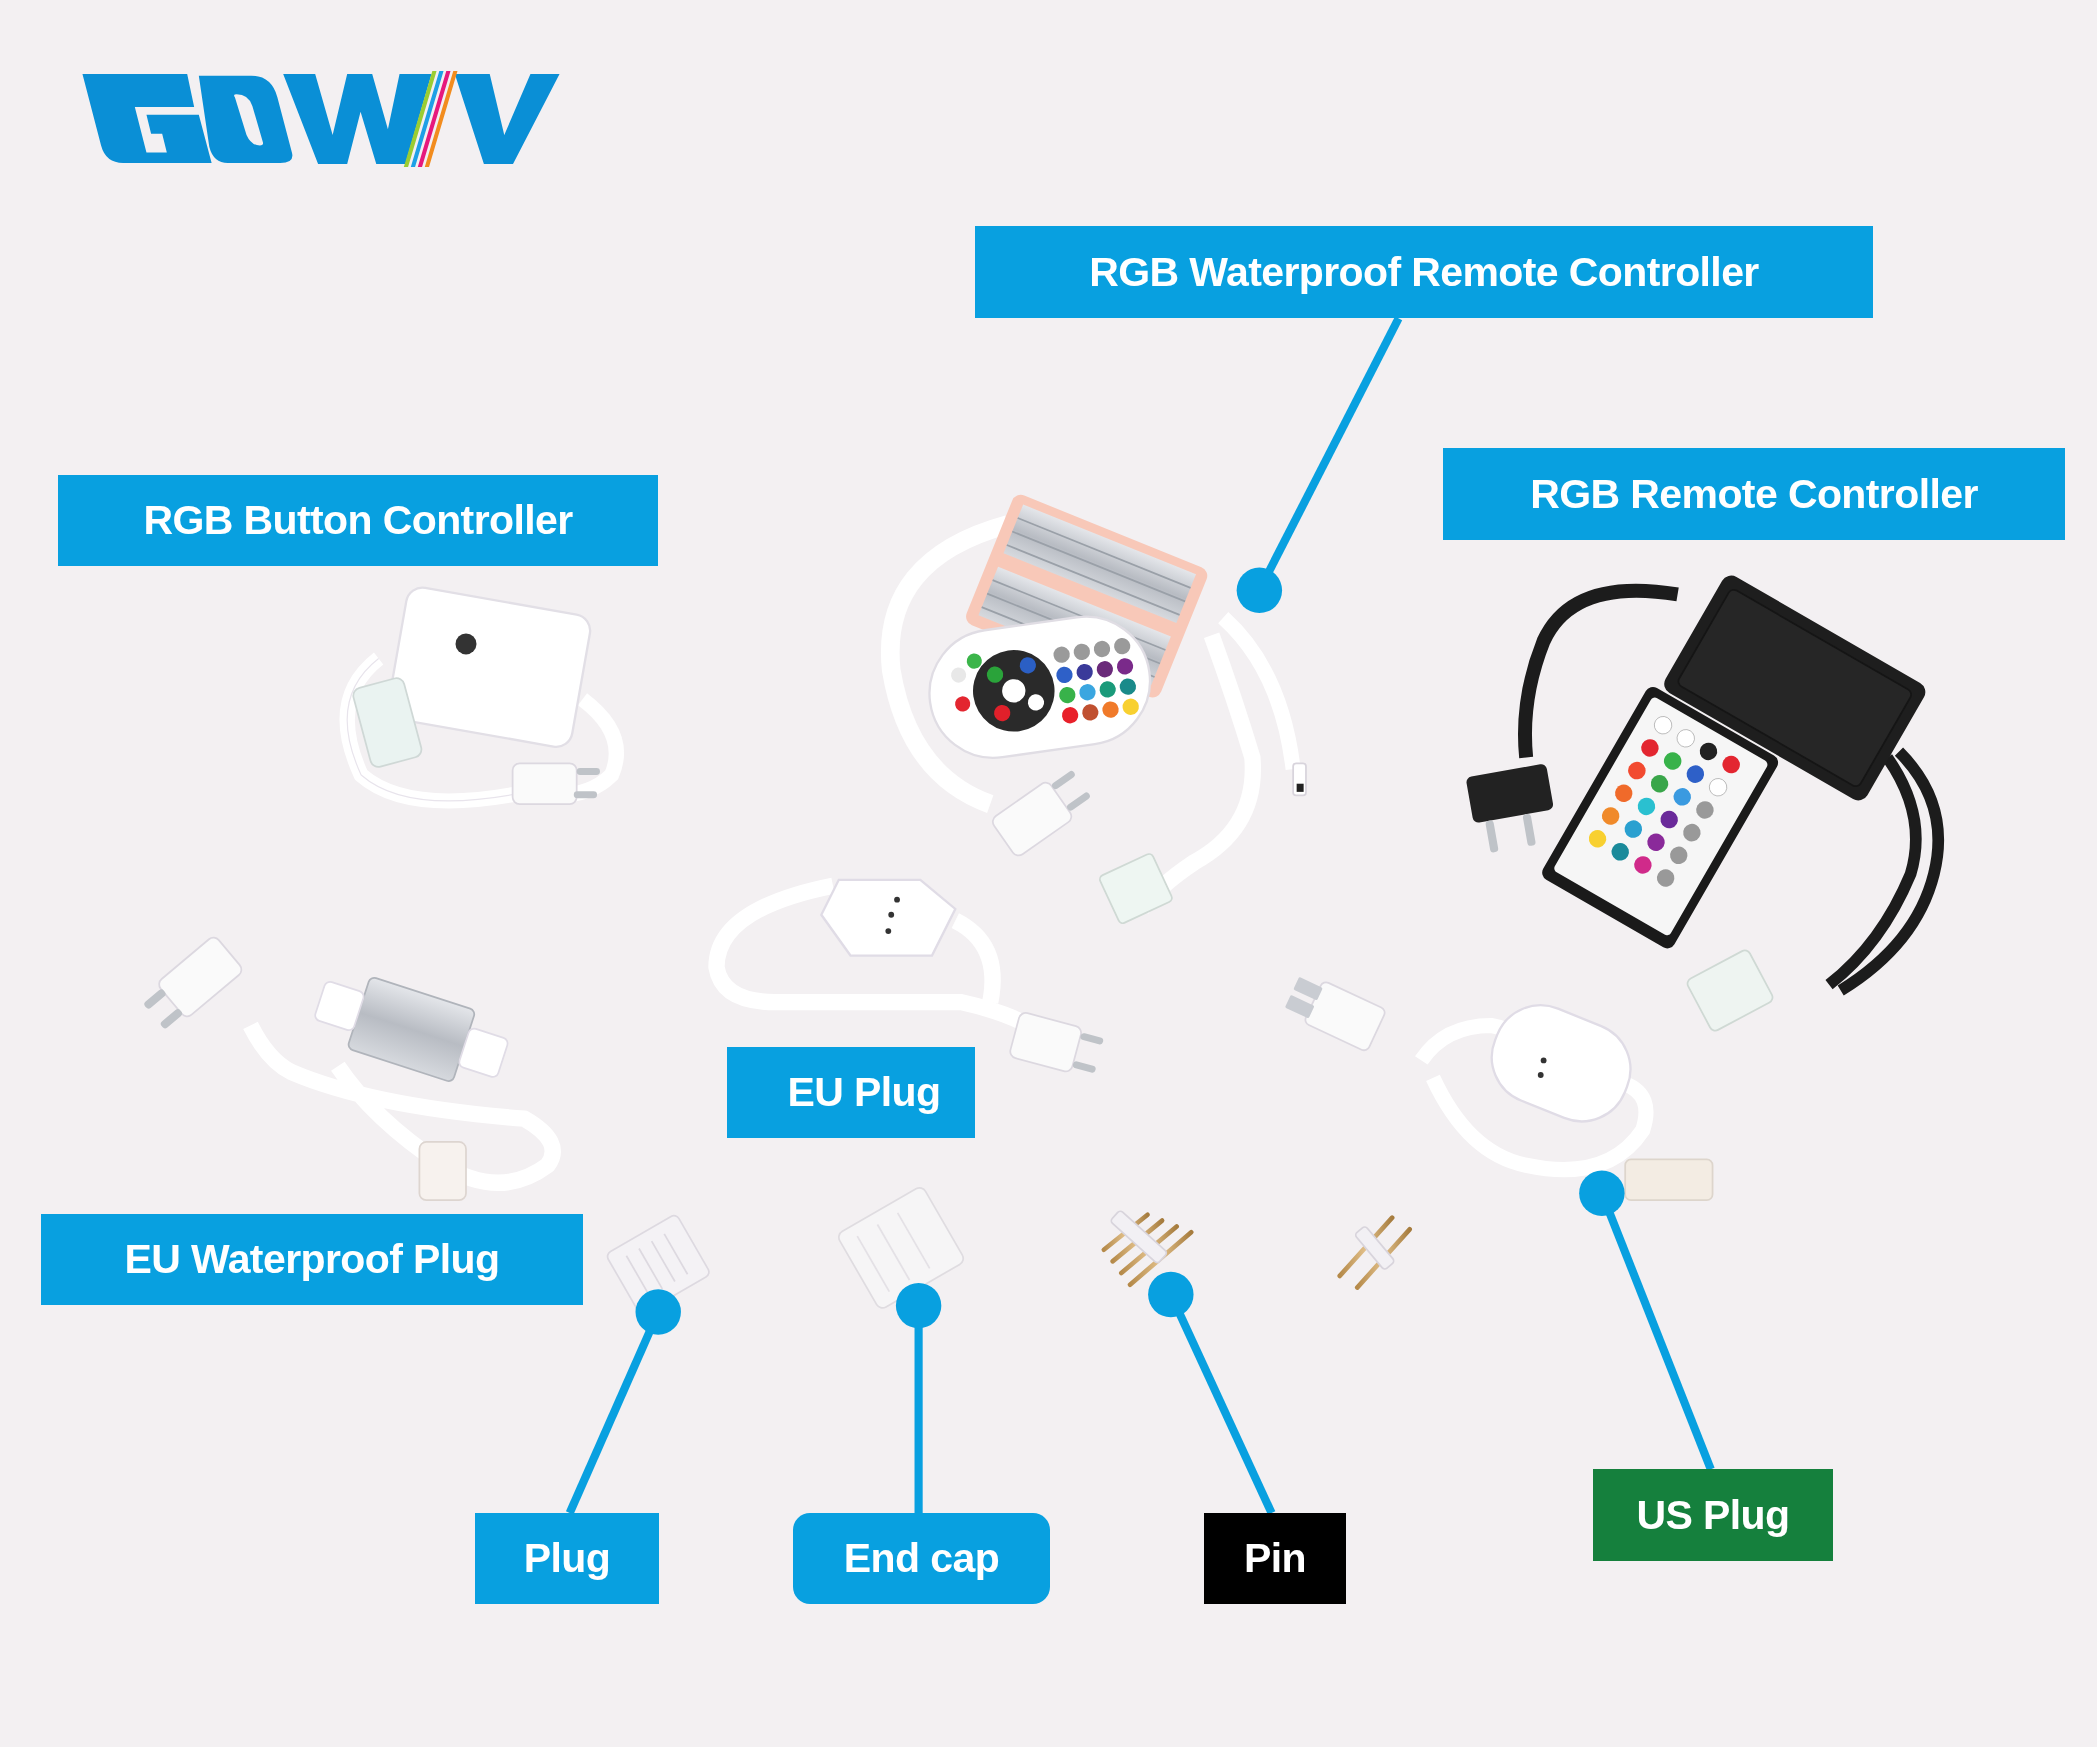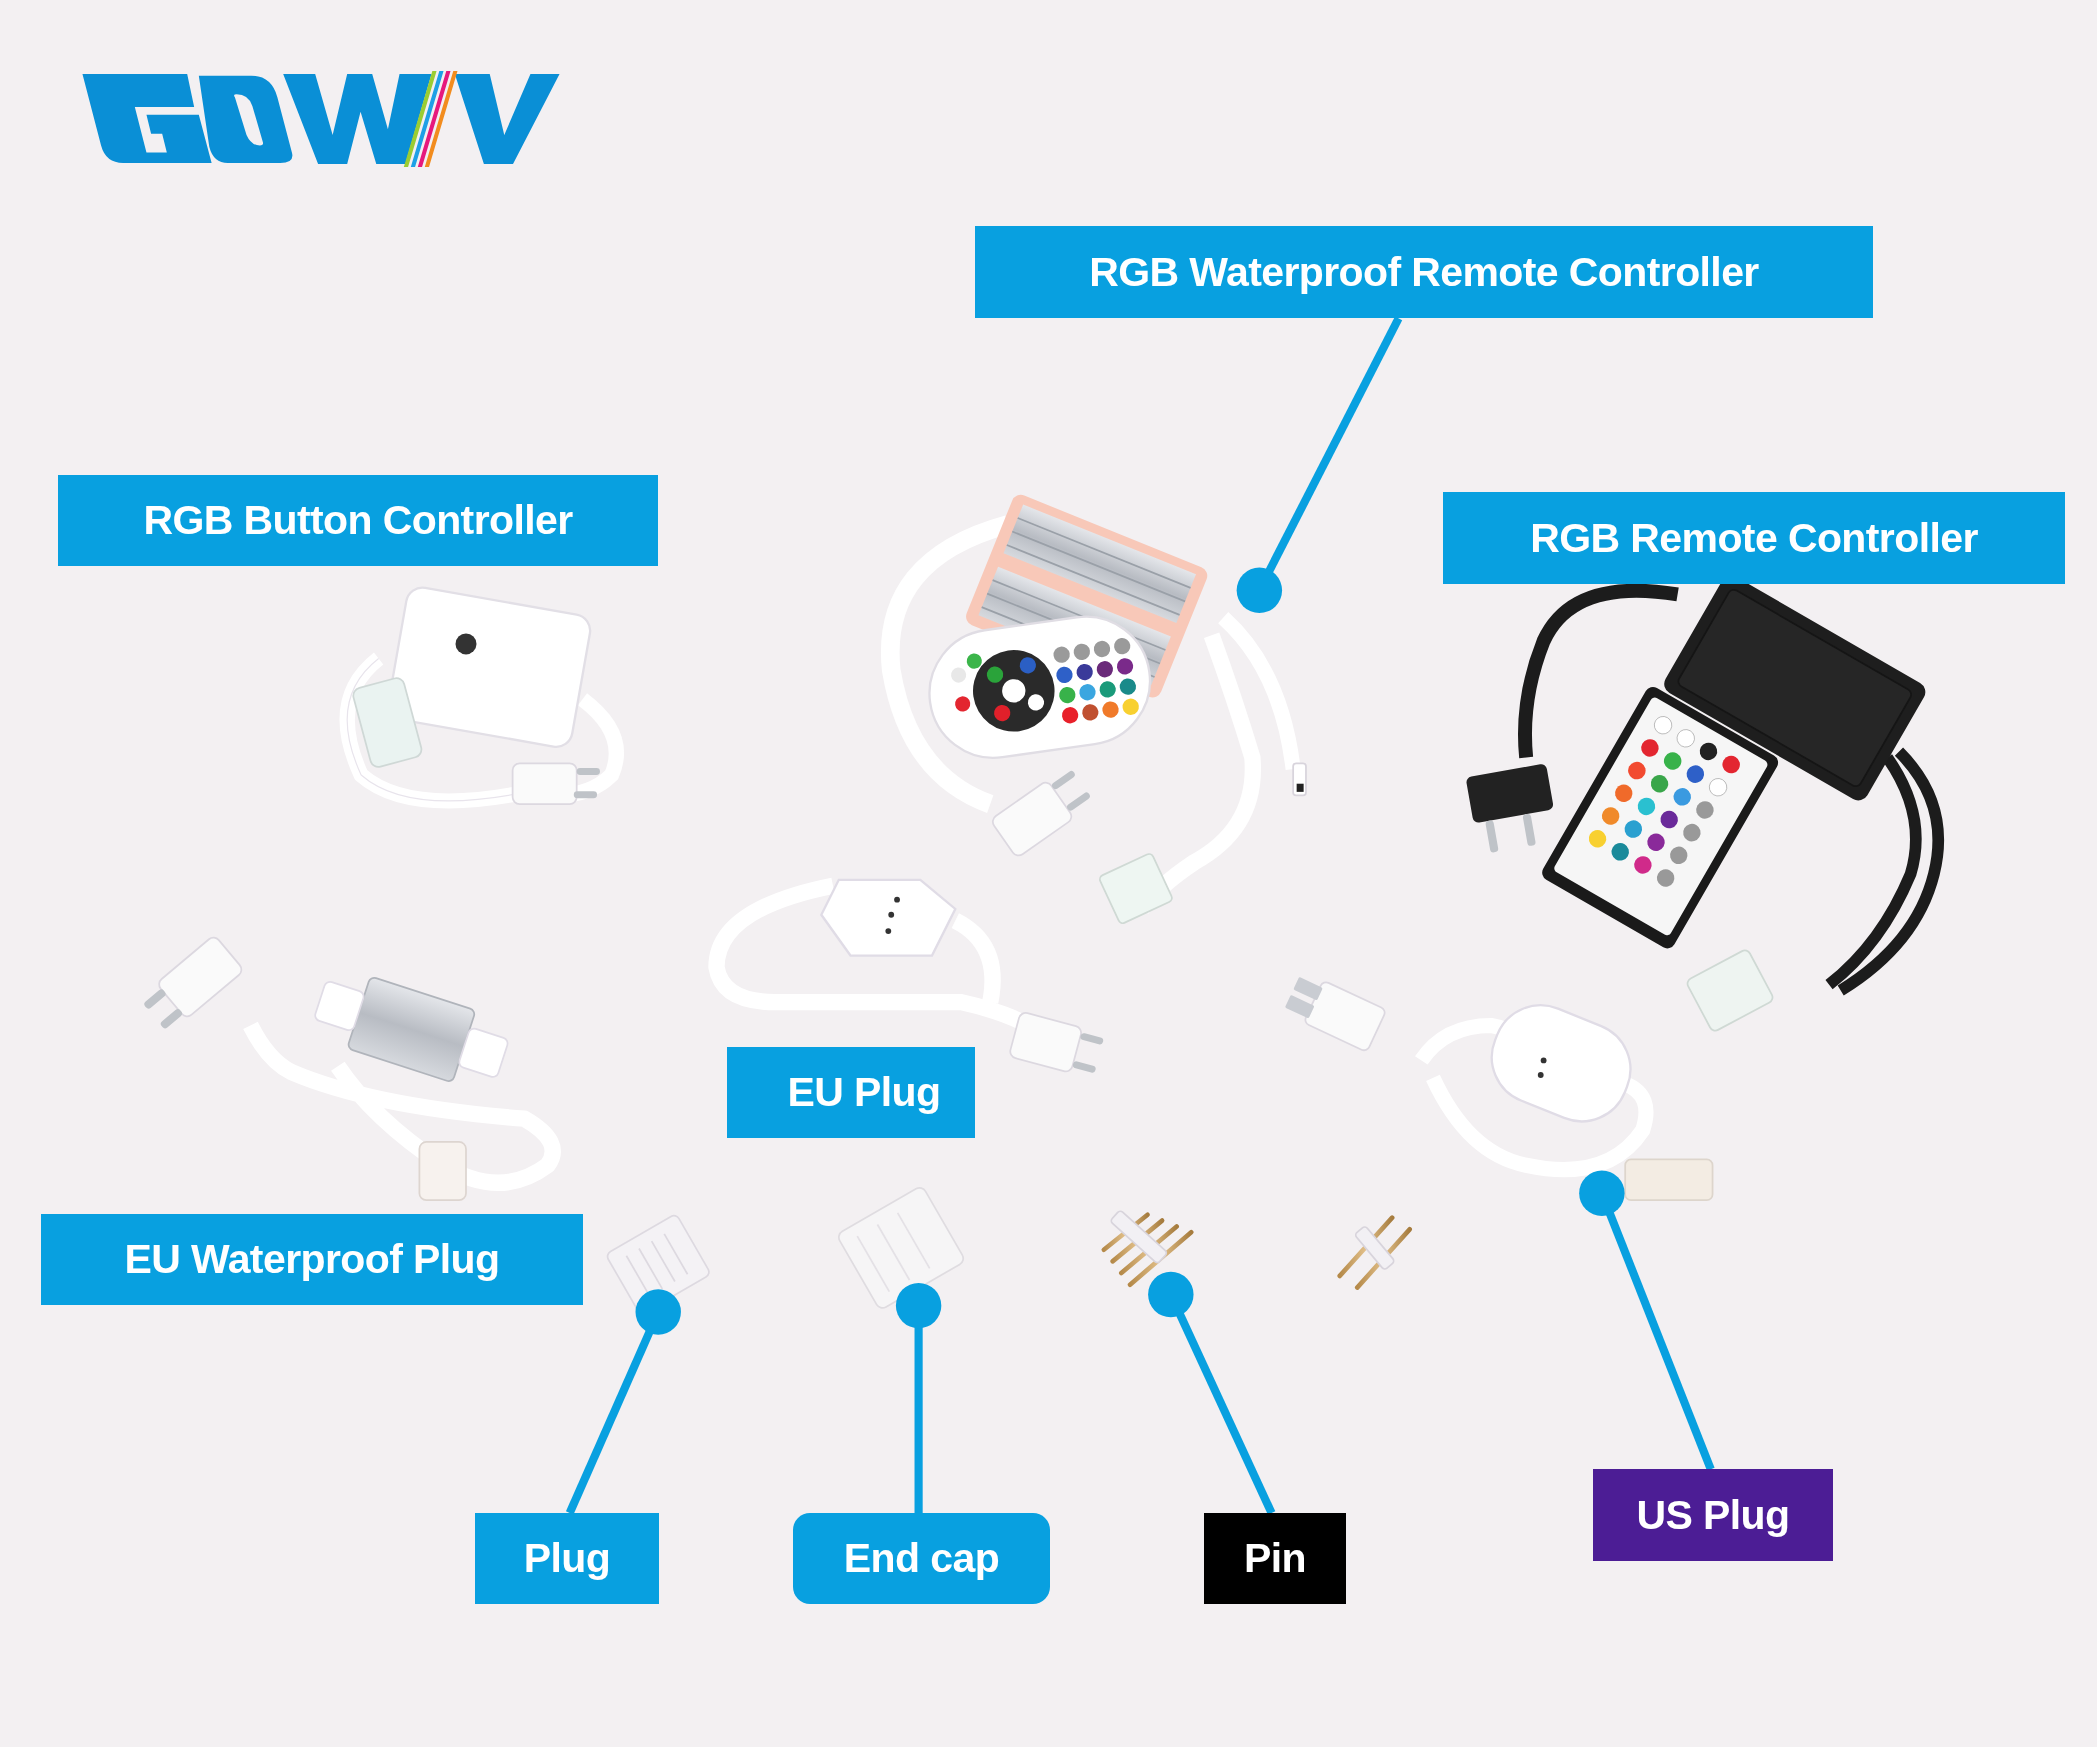--- a/index.html
+++ b/index.html
@@ -256,22 +256,22 @@
         <line x1="2010" y1="2222" x2="2183" y2="2597" stroke="#08a0e0" stroke-width="14"></line>
         <circle cx="2010" cy="2222" r="39" fill="#08a0e0"></circle>
         <line x1="2750" y1="2048" x2="2937" y2="2522" stroke="#08a0e0" stroke-width="14"></line>
         <circle cx="2750" cy="2048" r="39" fill="#08a0e0"></circle>
       </g>
   </svg>
 
   <div id="labels">
     <div class="label-box" style="left: 975px; top: 226px; width: 898px; height: 92px; background: rgb(8, 160, 224); color: rgb(255, 255, 255);">RGB Waterproof Remote Controller</div>
     <div class="label-box" style="left: 58px; top: 475px; width: 600px; height: 91px; background: rgb(8, 160, 224); color: rgb(255, 255, 255);">RGB Button Controller</div>
-    <div class="label-box" style="left: 1443px; top: 448px; width: 622px; height: 92px; background: rgb(8, 160, 224); color: rgb(255, 255, 255); margin-top: 44px;">RGB Remote Controller</div>
+    <div class="label-box" style="left: 1443px; top: 448px; width: 622px; height: 92px; background: rgb(8, 160, 224); color: rgb(255, 255, 255);">RGB Remote Controller</div>
     <div class="label-box" style="left: 727px; top: 1047px; width: 248px; height: 91px; background: rgb(8, 160, 224); color: rgb(255, 255, 255); padding-left: 26px;">EU Plug</div>
     <div class="label-box" style="left: 41px; top: 1214px; width: 542px; height: 91px; background: rgb(8, 160, 224); color: rgb(255, 255, 255);">EU Waterproof Plug</div>
     <div class="label-box" style="left: 475px; top: 1513px; width: 184px; height: 91px; background: rgb(8, 160, 224); color: rgb(255, 255, 255);">Plug</div>
     <div class="label-box" style="left: 793px; top: 1513px; width: 257px; height: 91px; background: rgb(8, 160, 224); color: rgb(255, 255, 255); border-radius: 17px;">End cap</div>
     <div class="label-box" style="left: 1204px; top: 1513px; width: 142px; height: 91px; background: #000000; color: rgb(255, 255, 255);">Pin</div>
-    <div class="label-box" style="left: 1593px; top: 1469px; width: 240px; height: 92px; background: #4c1d95; color: rgb(255, 255, 255);">US Plug</div>
+    <div class="label-box" style="left: 1593px; top: 1469px; width: 240px; height: 92px; background: #15803d; color: rgb(255, 255, 255);">US Plug</div>
   </div>
 </div>
 
 
 </body></html>

